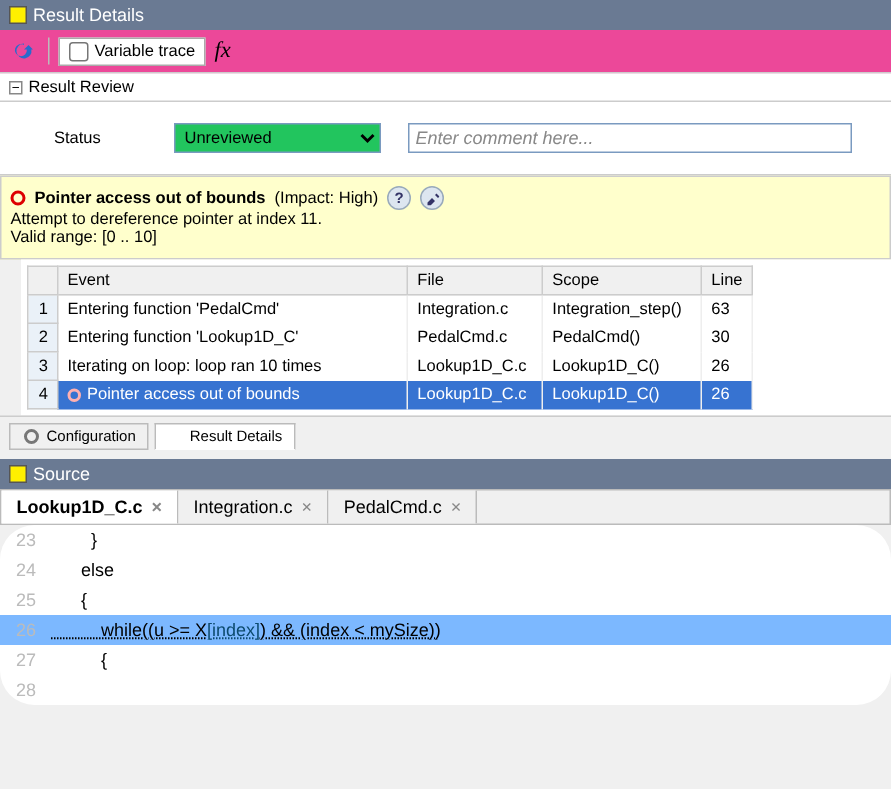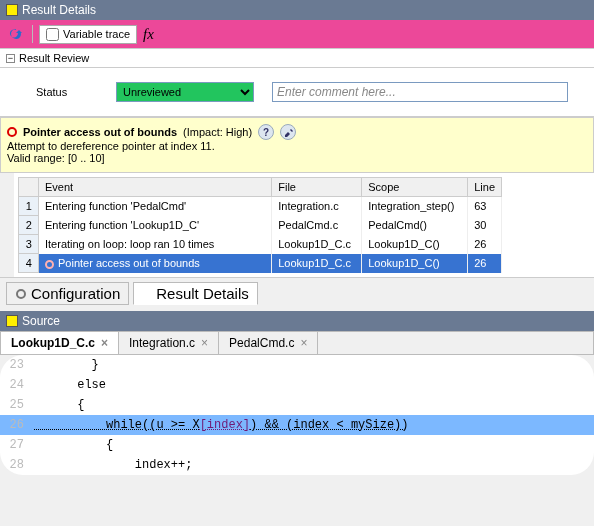--- a/index.html
+++ b/index.html
@@ -123,45 +123,45 @@
     background:#f0f0f0;
     padding:4px 6px;
     border-top:1px solid #ccc;
     display:flex; gap:4px;
   }
   .tab {
     border:1px solid #bbb;
     padding:2px 8px;
     background:#f0f0f0;
     display:flex;align-items:center;gap:4px;
-    font-size:15px;
+    font-size:10px;
   }
   .tab.active { background:#fff; border-bottom:1px solid #fff; }
   .src-tabs {
     background:#f0f0f0;
     border:1px solid #bbb;
     display:flex; gap:0;
     padding:0;
   }
   .src-tab {
     padding:4px 10px;
     border-right:1px solid #bbb;
     display:flex;align-items:center;gap:6px;
     background:#f0f0f0;
     font-size:12px;
   }
   .src-tab.active { background:#fff; font-weight:bold;}
   .src-tab .close { color:#888; font-size:12px; }
-  .code-area { background:#fff; font-family:Liberation Mono, monospace; font-size:12px;border-radius:23px; }
+  .code-area { background:#fff; font-family:Liberation Sans, sans-serif; font-size:12px;border-radius:23px; }
   .code-line { display:flex; min-height:20px; align-items:center;}
   .gutter { width:34px; text-align:right; color:#bbb; padding-right:10px; position:relative;}
   .code-line.hl { background:#7cb8ff; }
   .code-line.hl .gutter { background:#7cb8ff; }
   .kw-under { text-decoration: underline dotted; }
-  .varx { color:#701a75; text-decoration: underline dotted; }
+  .varx { color:#0c4a6e; text-decoration: underline dotted; }
   .event-circ {
     width:9px;height:9px;border:2px solid #ffb0b0;border-radius:50%;
     display:inline-block;margin-right:4px;vertical-align:middle;
   }
 </style>
 </head>
 <body>
 
 <div class="panel-header">
   <span class="sq-icon"></span>
@@ -306,15 +306,14 @@
   <div class="code-line hl">
     <div class="gutter">26</div>
     <div style="white-space:pre;"><span class="kw-under">          while((u &gt;= X</span><span class="varx">[index]</span><span class="kw-under">) &amp;&amp; (index &lt; mySize))</span></div>
   </div>
   <div class="code-line">
     <div class="gutter">27</div>
     <div style="white-space:pre;">          {</div>
   </div>
   <div class="code-line">
     <div class="gutter">28</div>
-    <div style="white-space:pre;">              index++;</div>
   </div>
 </div>
 
 </body></html>

